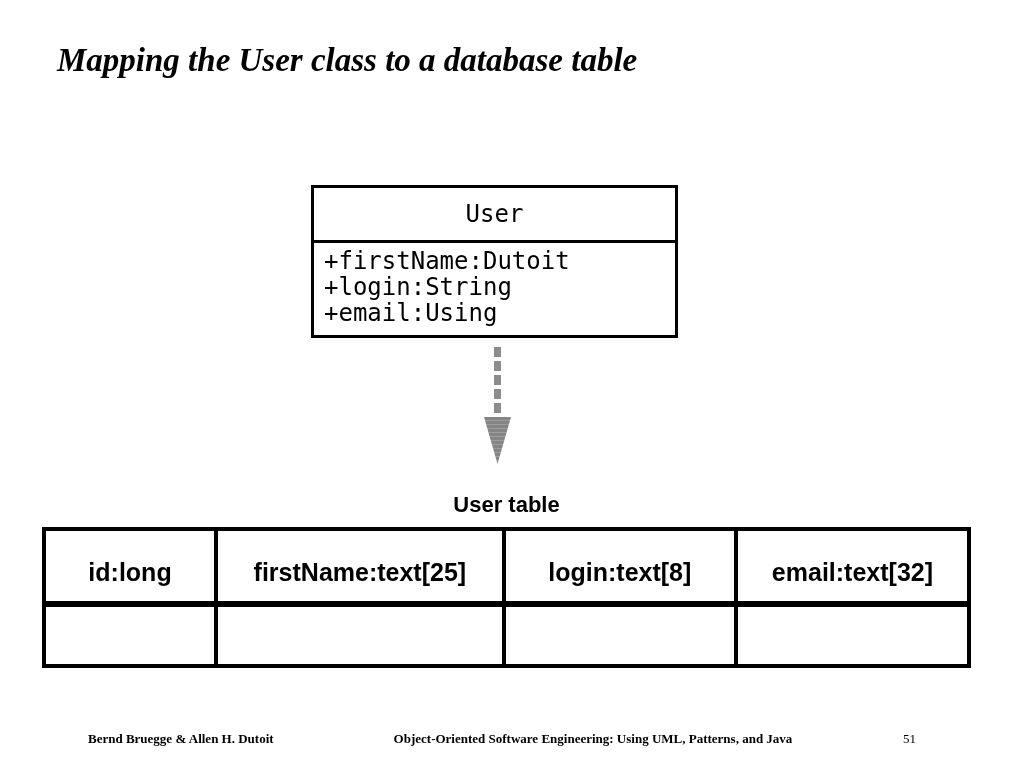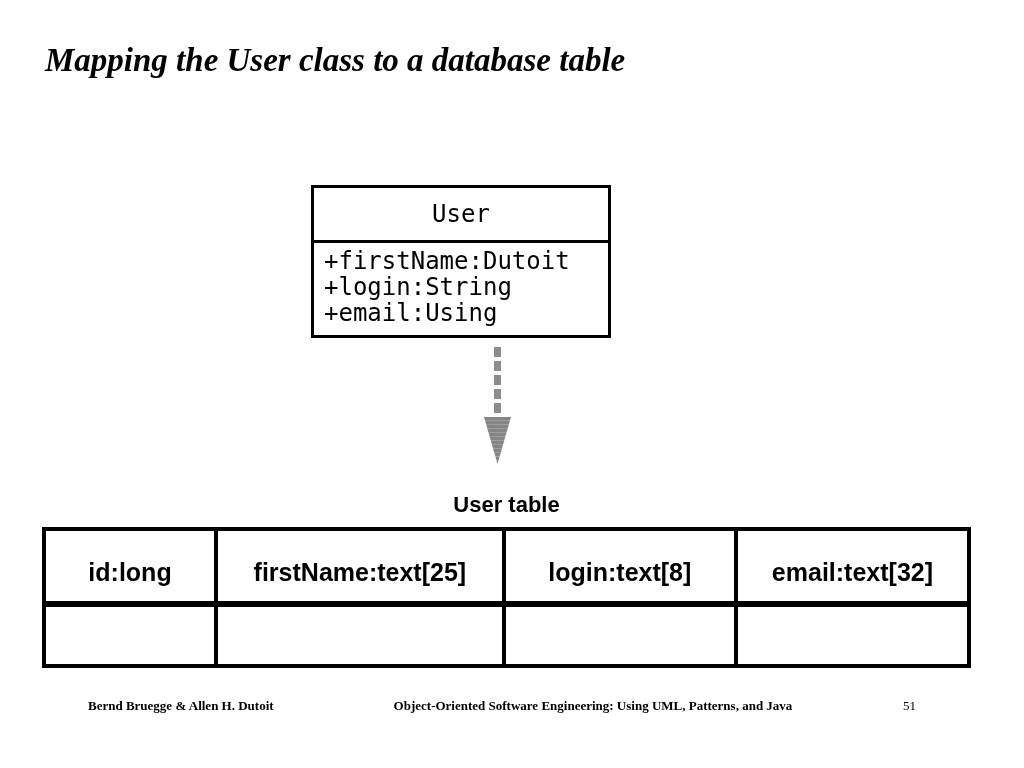--- a/index.html
+++ b/index.html
@@ -13,36 +13,36 @@
     height: 768px;
     background: var(--color-background, #ffffff);
     font-family: "Liberation Sans", sans-serif;
     color: var(--color-text, #000000);
     overflow: hidden;
   }
 
   
   .title {
     position: absolute;
-    left: 45px;
+    left: 57px;
     top: 42px;
     margin: 0;
     font-family: "Liberation Serif", serif;
     font-style: italic;
     font-weight: bold;
     font-size: 33px;
     white-space: nowrap;
   }
 
   
   .uml-class {
     position: absolute;
     left: 311px;
     top: 185px;
-    width: 300px;
+    width: 367px;
     box-sizing: border-box;
     border: 3px solid var(--color-border, #000);
     background: #fff;
   }
   .uml-class-name {
     height: 52px;
     border-bottom: 3px solid var(--color-border, #000);
     display: flex;
     align-items: center;
     justify-content: center;
@@ -119,21 +119,21 @@
     overflow: hidden;
   }
   .db-table td {
     height: 55px;
   }
 
   
   .footer {
     position: absolute;
     left: 0;
-    top: 698px;
+    top: 731px;
     width: 872px;
     height: 20px;
     font-family: "Liberation Serif", serif;
     font-size: 13px;
     font-weight: bold;
   }
   .footer-left   { position: absolute; left: 88px;  white-space: nowrap; }
   .footer-center { position: absolute; left: 550px; transform: translateX(-50%); white-space: nowrap; margin-left: 43px; }
   .footer-page   { position: absolute; left: 903px; font-weight: normal; }
 </style>

